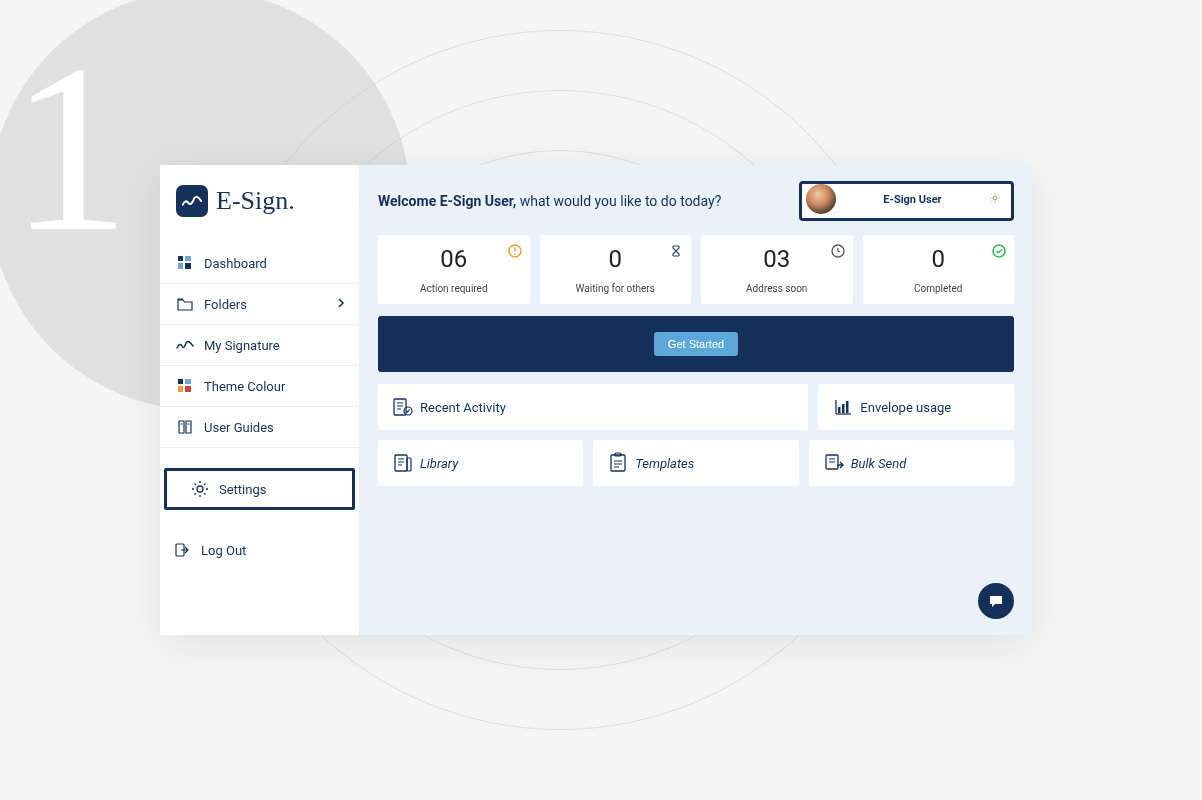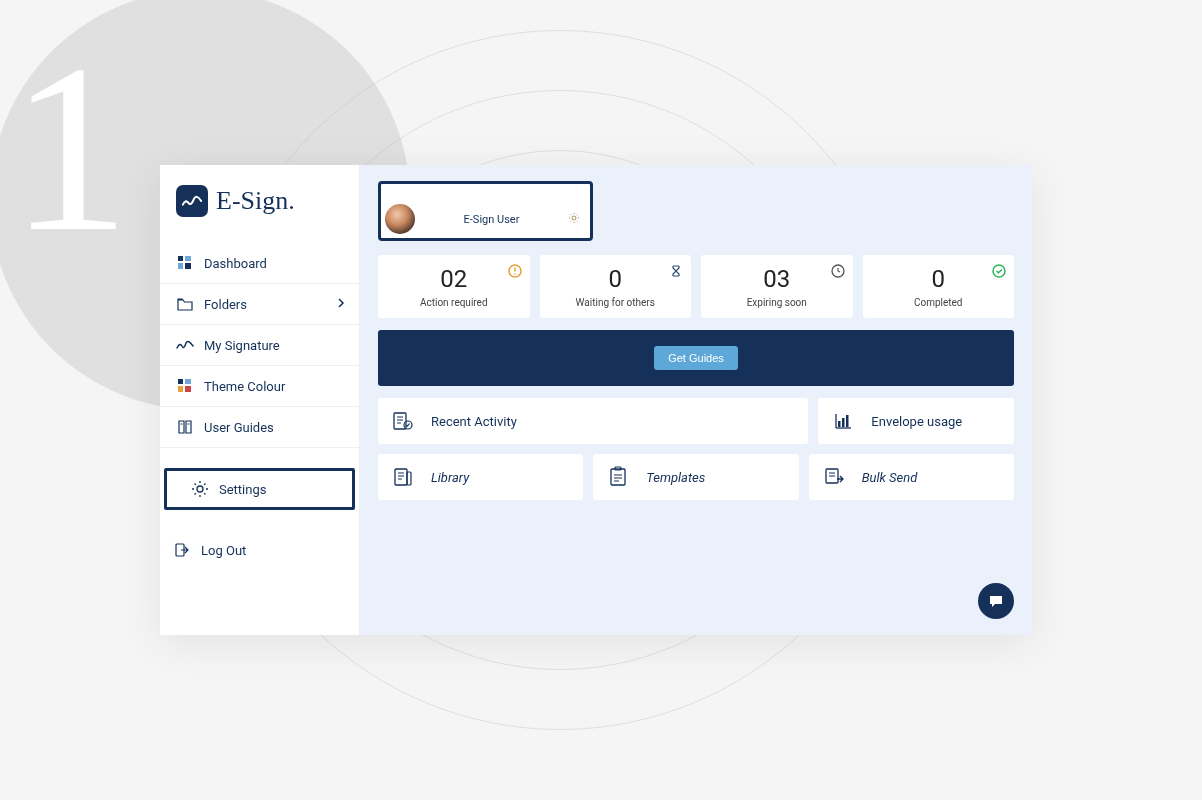--- a/index.html
+++ b/index.html
@@ -135,22 +135,23 @@
     font-size: 14px;
     color: #15315a;
   }
   .welcome strong { font-weight: 700; }
   .user-chip {
     display: flex;
     align-items: center;
     background: #fff;
     border: 3px solid #15315a;
     border-radius: 4px;
-    padding: 20px 10px 4px 4px;
+    padding: 0 10px 4px 4px;
     width: 215px;
+    font-weight: bold;
   }
   .avatar {
     width: 30px;
     height: 30px;
     border-radius: 50%;
     background: radial-gradient(circle at 40% 35%, #f0c8a8 0%, #c98860 40%, #5a4030 72%);
     flex-shrink: 0;
   }
   .user-name { font-size: 11px; color: #15315a; flex: 1; text-align: center; }
   .gear-small { color: #8a7a4a; font-size: 12px; }
@@ -162,21 +163,21 @@
   }
   .stat {
     flex: 1;
     background: #fff;
     border-radius: 3px;
     padding: 10px 8px;
     text-align: center;
     position: relative;
   }
   .stat-num { font-size: 24px; color: #222; font-weight: 400; }
-  .stat-label { font-size: 10px; color: #444; margin-top: 4px; }
+  .stat-label { font-size: 10px; color: #444; margin-top: 10px; }
   .stat-icon {
     position: absolute;
     top: 8px;
     right: 8px;
     width: 14px;
     height: 14px;
   }
 
   .dropzone {
     background: #15315a;
@@ -200,21 +201,21 @@
     display: flex;
     gap: 10px;
     margin-bottom: 10px;
   }
   .card {
     background: #fff;
     border-radius: 3px;
     padding: 12px 14px;
     display: flex;
     align-items: center;
-    gap: 17px;
+    gap: 6px;
     font-size: 13px;
     color: #15315a;
     cursor: pointer;
   }
   .card.wide { flex: 2.4; }
   .card.narrow { flex: 1; }
   .card.third { flex: 1; font-style: italic; }
   .card-icon {
     width: 22px;
     height: 22px;
@@ -339,20 +340,23 @@
               <path d="M7 8 h7 M11 5 l3 3 -3 3" fill="none" stroke="#15315a" stroke-width="1.2"></path>
             </svg>
         </span>
         <span>Log Out</span>
       </div>
     </nav>
   </aside>
 
   <main class="main">
     <div class="topbar">
+      <div class="welcome">
+        <strong>Welcome E-Sign User,</strong><span> what would you like to do today?</span>
+      </div>
       <div class="user-chip">
         <div class="avatar"></div>
         <span class="user-name">E-Sign User</span>
         <span class="gear-small">
           <svg width="12" height="12" viewBox="0 0 12 12">
               <circle cx="6" cy="6" r="2" fill="none" stroke="#a89558" stroke-width="1"></circle>
               <path d="M6 1v1M6 10v1M1 6h1M10 6h1M2.5 2.5l.7.7M8.8 8.8l.7.7M2.5 9.5l.7-.7M8.8 3.2l.7-.7" stroke="#a89558" stroke-width="1"></path>
             </svg>
         </span>
       </div>
@@ -360,56 +364,56 @@
 
     <div class="stats">
       <div class="stat">
         <span class="stat-icon">
           <svg width="14" height="14" viewBox="0 0 14 14">
               <circle cx="7" cy="7" r="6" fill="none" stroke="#e8a13a" stroke-width="1.5"></circle>
               <line x1="7" y1="3.5" x2="7" y2="7.5" stroke="#e8a13a" stroke-width="1.5"></line>
               <circle cx="7" cy="10" r="0.8" fill="#e8a13a"></circle>
             </svg>
         </span>
-        <div class="stat-num">02</div>
+        <div class="stat-num">06</div>
         <div class="stat-label">Action required</div>
       </div>
       <div class="stat">
         <span class="stat-icon">
           <svg width="14" height="14" viewBox="0 0 14 14">
               <path d="M4 2 h6 M4 12 h6 M4 2 v2 l3 3 l3-3 v-2 M4 12 v-2 l3-3 l3 3 v2" fill="none" stroke="#2b4a6e" stroke-width="1.2"></path>
             </svg>
         </span>
         <div class="stat-num">0</div>
         <div class="stat-label">Waiting for others</div>
       </div>
       <div class="stat">
         <span class="stat-icon">
           <svg width="14" height="14" viewBox="0 0 14 14">
               <circle cx="7" cy="7" r="6" fill="none" stroke="#555" stroke-width="1.3"></circle>
               <path d="M7 4 v3 l2 1" stroke="#555" stroke-width="1.2" fill="none"></path>
             </svg>
         </span>
         <div class="stat-num">03</div>
-        <div class="stat-label">Expiring soon</div>
+        <div class="stat-label">Address soon</div>
       </div>
       <div class="stat">
         <span class="stat-icon">
           <svg width="14" height="14" viewBox="0 0 14 14">
               <circle cx="7" cy="7" r="6" fill="none" stroke="#2fb85a" stroke-width="1.5"></circle>
               <path d="M4.5 7 l1.8 1.8 L10 5.5" stroke="#2fb85a" stroke-width="1.5" fill="none"></path>
             </svg>
         </span>
         <div class="stat-num">0</div>
         <div class="stat-label">Completed</div>
       </div>
     </div>
 
     <div class="dropzone">
-      <button class="getstarted">Get Guides</button>
+      <button class="getstarted">Get Started</button>
     </div>
 
     <div class="cards-row">
       <div class="card wide">
         <span class="card-icon">
           <svg width="22" height="22" viewBox="0 0 22 22">
               <rect x="2" y="3" width="12" height="16" rx="1" fill="none" stroke="#15315a" stroke-width="1.3"></rect>
               <line x1="5" y1="7" x2="11" y2="7" stroke="#15315a"></line>
               <line x1="5" y1="10" x2="11" y2="10" stroke="#15315a"></line>
               <line x1="5" y1="13" x2="9" y2="13" stroke="#15315a"></line>

